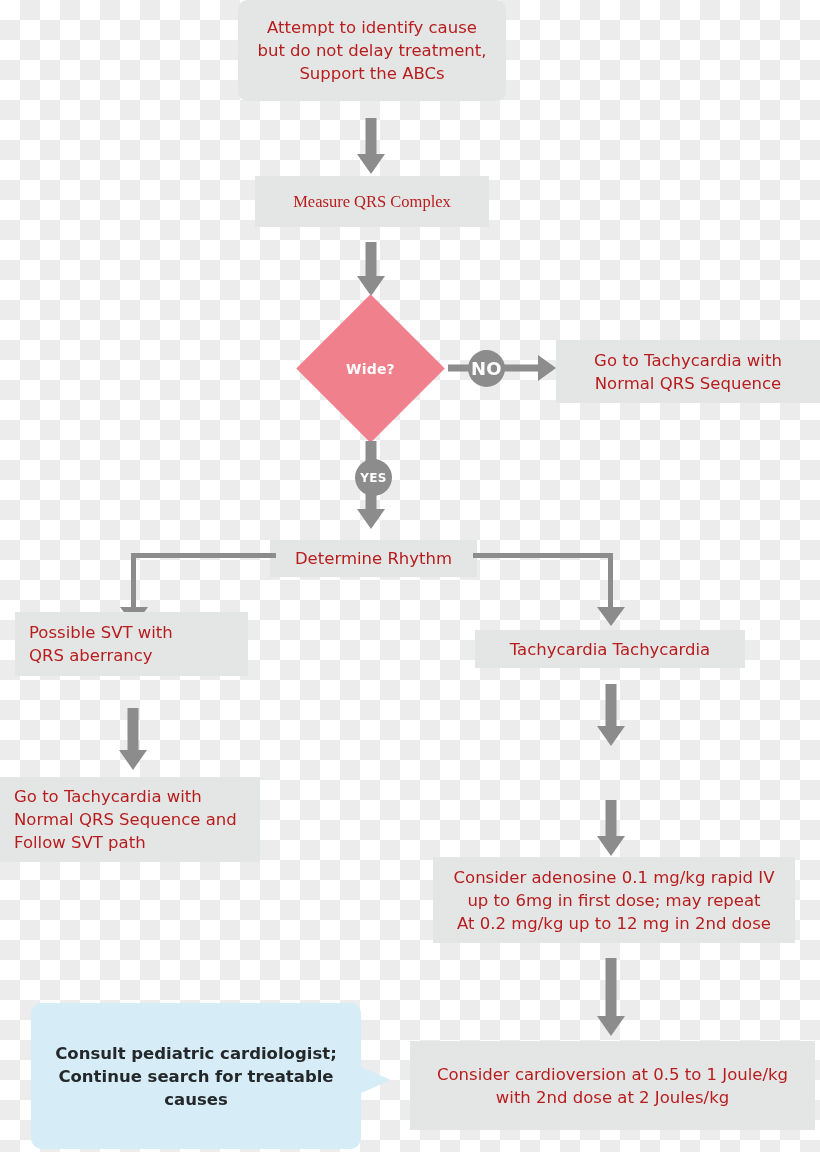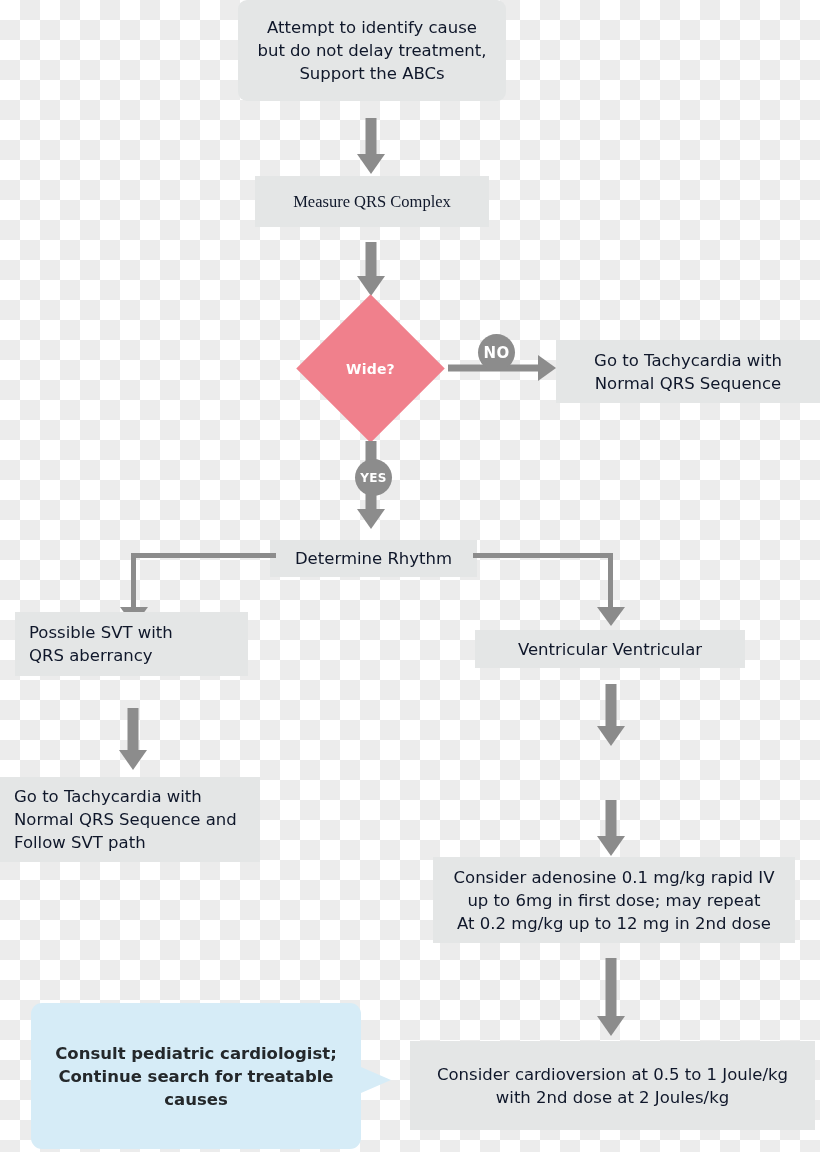--- a/index.html
+++ b/index.html
@@ -25,21 +25,21 @@
       linear-gradient(45deg, #ececec 25%, transparent 25%, transparent 75%, #ececec 75%),
       linear-gradient(45deg, #ececec 25%, transparent 25%, transparent 75%, #ececec 75%);
     background-size: 40px 40px;
     background-position: 0 0, 20px 20px;
   }
 
   .node {
     position: absolute;
     box-sizing: border-box;
     background: #e4e6e6;
-    color: #0f172a;
+    color: #b91c1c;
     font-size: 16.5px;
     line-height: 23px;
     display: flex;
     align-items: center;
     padding: 8px 14px;
     white-space: pre-line;
   }
   .node.center { justify-content: center; text-align: center; }
   .node.left   { justify-content: flex-start; text-align: left; }
 
@@ -196,21 +196,21 @@
 
   <div class="diamond-wrap" style="left:318px; top:316px; width:105px; height:105px;">
     <div class="diamond-shape"></div>
     <div class="diamond-label">Wide?</div>
   </div>
 
   <div class="arrow-h" style="left:448px; top:355px; width:108px; height:26px;">
     <div class="shaft" style="width:92px;"></div>
     <div class="head"></div>
   </div>
-  <div class="badge" style="left:468px; top:334px; width:37px; height:37px; font-size:15px;margin-left:10px;">NO</div>
+  <div class="badge" style="left:468px; top:350px; width:37px; height:37px; font-size:18px;">NO</div>
 
   <div class="node center" style="left:556px; top:340px; width:264px; height:63px;">Go to Tachycardia with
 Normal QRS Sequence</div>
 
   <div class="arrow-v" style="left:357px; top:441px; width:28px; height:88px;">
     <div class="shaft" style="height:68px;"></div>
     <div class="head"></div>
   </div>
   <div class="badge" style="left:355px; top:459px; width:37px; height:37px; font-size:12px;">YES</div>
 
@@ -233,21 +233,21 @@
 
   <div class="arrow-v" style="left:119px; top:708px; width:28px; height:62px;">
     <div class="shaft" style="height:42px;"></div>
     <div class="head"></div>
   </div>
 
   <div class="node left" style="left:0px; top:777px; width:260px; height:85px;">Go to Tachycardia with
 Normal QRS Sequence and
 Follow SVT path</div>
 
-  <div class="node center" style="left:475px; top:630px; width:270px; height:38px;">Ventricular Ventricular</div>
+  <div class="node center" style="left:475px; top:630px; width:270px; height:38px;">Tachycardia Tachycardia</div>
 
   <div class="arrow-v" style="left:597px; top:684px; width:28px; height:62px;">
     <div class="shaft" style="height:42px;"></div>
     <div class="head"></div>
   </div>
 
 
   <div class="arrow-v" style="left:597px; top:800px; width:28px; height:56px;">
     <div class="shaft" style="height:36px;"></div>
     <div class="head"></div>

